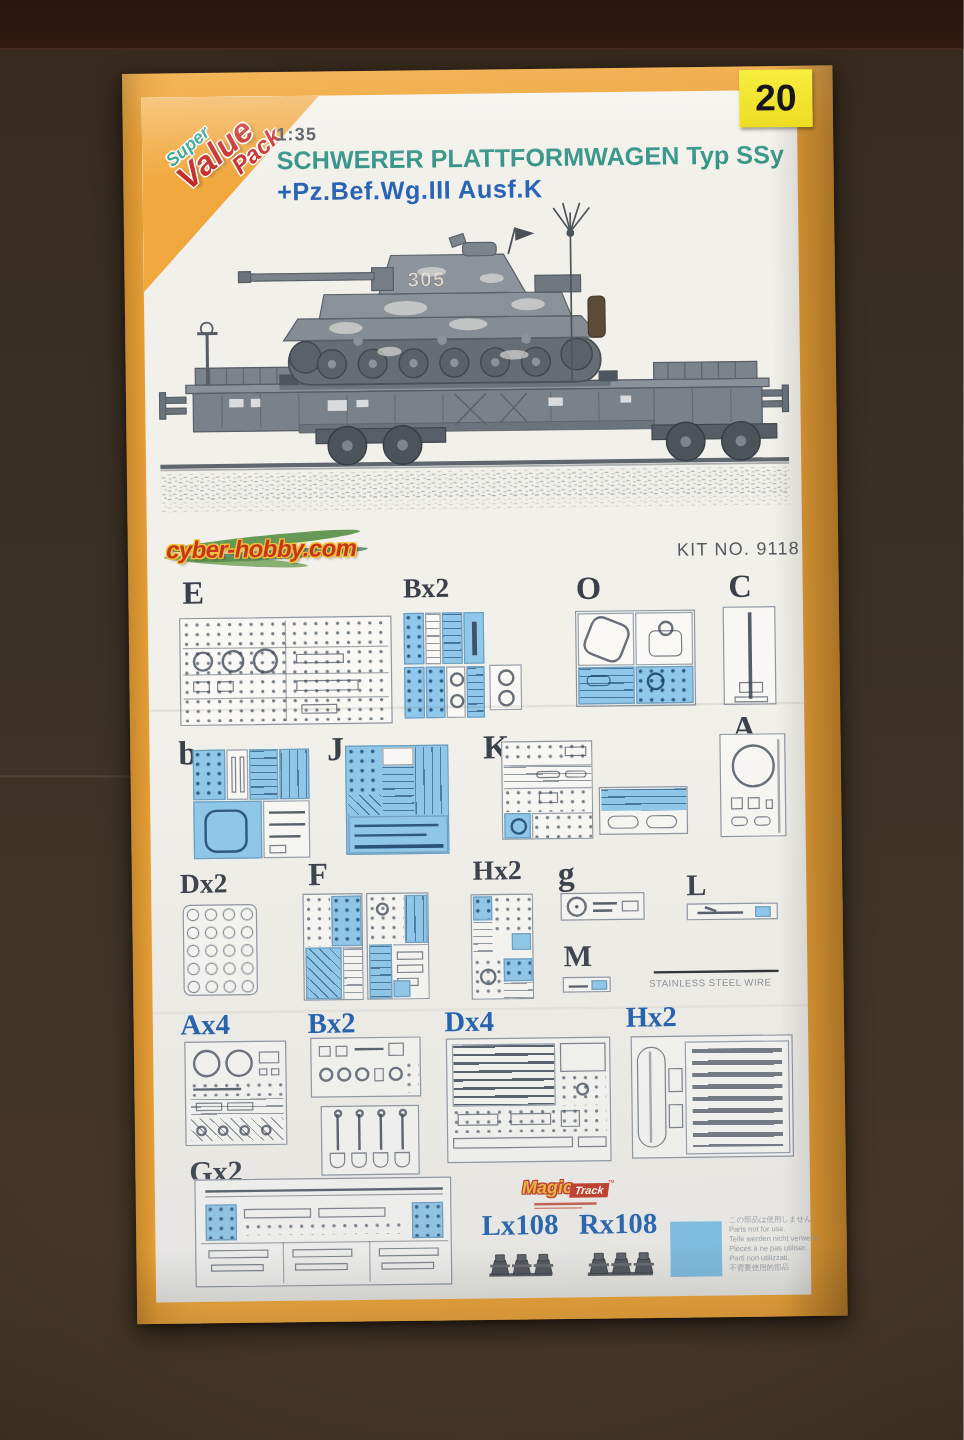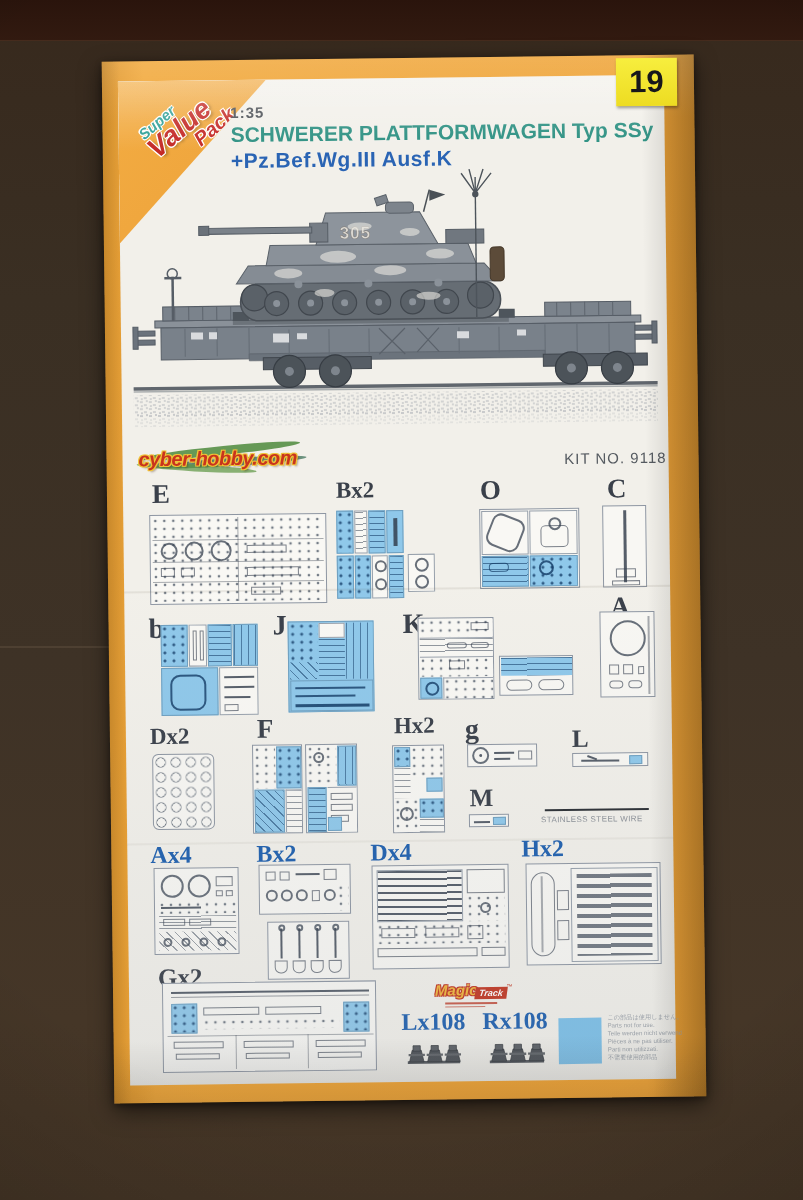--- a/index.html
+++ b/index.html
@@ -584,16 +584,16 @@
     </div>
 
     <div class="crease" style="top:510px;"></div>
     <div class="crease" style="top:762px;opacity:.6;"></div>
     <div id="inner-shade"></div>
   </div>
   <div id="sheet-curl"></div>
 </div>
 
 <div id="sticker">
-  <span>19</span>
+  <span>20</span>
 </div>
 
 <div id="vignette"></div>
 
 </body></html>

